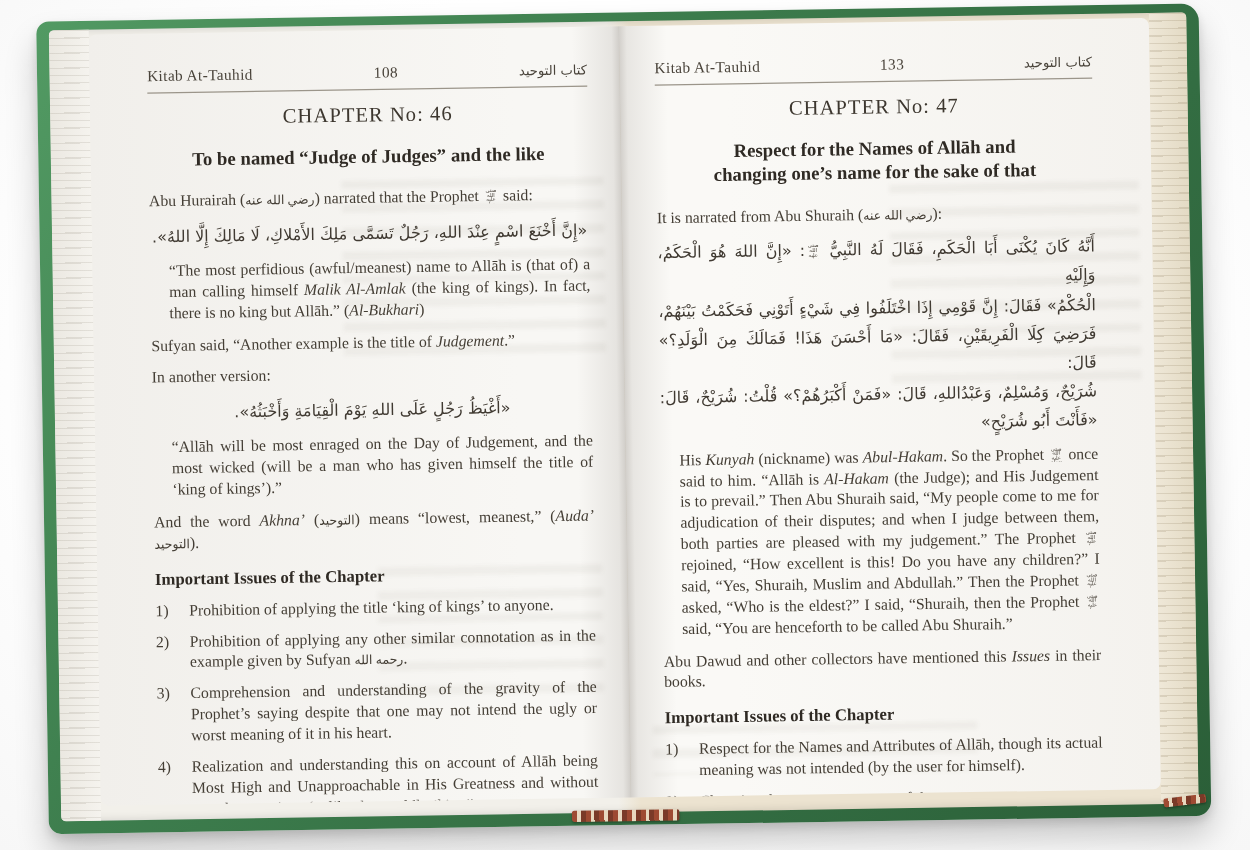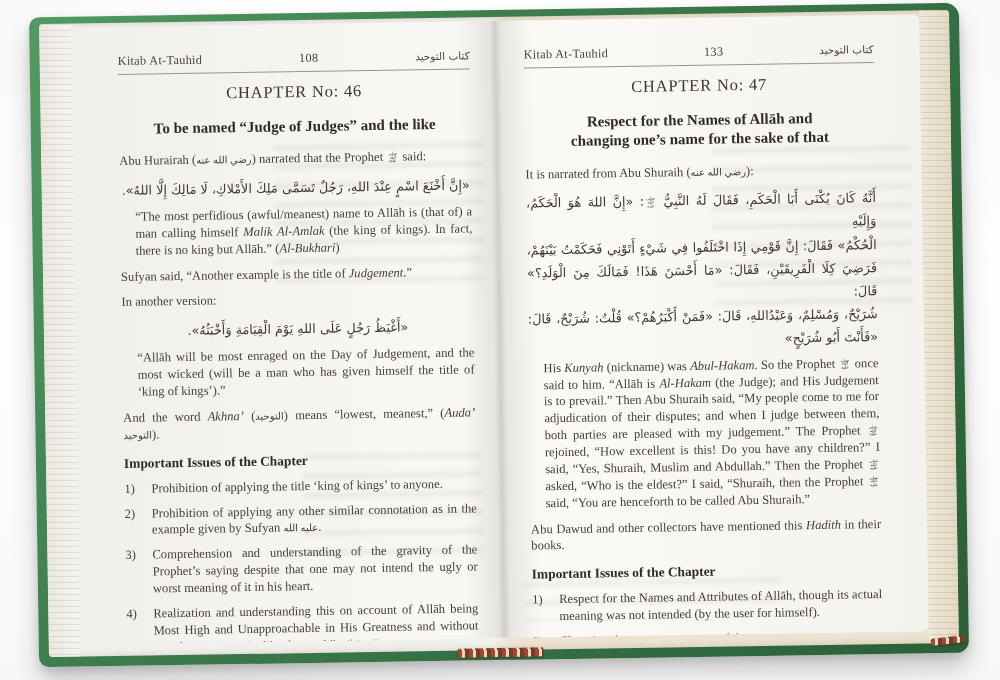--- a/index.html
+++ b/index.html
@@ -96,21 +96,21 @@
         <p class="para quote">“Allāh will be most enraged on the Day of Judgement, and the most wicked (will be a man who has given himself the title of ‘king of kings’).”</p>
         <p class="para">And the word <i>Akhna’</i> (<span class="ar-inline">التوحيد</span>) means “lowest, meanest,” (<i>Auda’</i> <span class="ar-inline">التوحيد</span>).</p>
 
         <h2 class="issues-h">Important Issues of the Chapter</h2>
         <div class="issue">
           <span class="inum">1)</span>
           <span class="itext">Prohibition of applying the title ‘king of kings’ to anyone.</span>
         </div>
         <div class="issue">
           <span class="inum">2)</span>
-          <span class="itext">Prohibition of applying any other similar connotation as in the example given by Sufyan <span class="ar-inline">عليه الله</span>.</span>
+          <span class="itext">Prohibition of applying any other similar connotation as in the example given by Sufyan <span class="ar-inline">رحمه الله</span>.</span>
         </div>
         <div class="issue">
           <span class="inum">3)</span>
           <span class="itext">Comprehension and understanding of the gravity of the Prophet’s saying despite that one may not intend the ugly or worst meaning of it in his heart.</span>
         </div>
         <div class="issue">
           <span class="inum">4)</span>
           <span class="itext">Realization and understanding this on account of Allāh being Most High and Unapproachable in His Greatness and without any shortcomings (unlike the worldly ‘king’).</span>
         </div>
       </section>
@@ -133,21 +133,21 @@
 
         <div class="arabic-block">
           <div class="arabic-line jline">أَنَّهُ كَانَ يُكْنَى أَبَا الْحَكَمِ، فَقَالَ لَهُ النَّبِيُّ <span class="saw">صلى الله عليه وسلم</span>: «إِنَّ اللهَ هُوَ الْحَكَمُ، وَإِلَيْهِ</div>
           <div class="arabic-line jline">الْحُكْمُ» فَقَالَ: إِنَّ قَوْمِي إِذَا اخْتَلَفُوا فِي شَيْءٍ أَتَوْنِي فَحَكَمْتُ بَيْنَهُمْ،</div>
           <div class="arabic-line jline">فَرَضِيَ كِلَا الْفَرِيقَيْنِ، فَقَالَ: «مَا أَحْسَنَ هَذَا! فَمَالَكَ مِنَ الْوَلَدِ؟» قَالَ:</div>
           <div class="arabic-line jline">شُرَيْحٌ، وَمُسْلِمٌ، وَعَبْدُاللهِ، قَالَ: «فَمَنْ أَكْبَرُهُمْ؟» قُلْتُ: شُرَيْحٌ، قَالَ:</div>
           <div class="arabic-line">«فَأَنْتَ أَبُو شُرَيْحٍ»</div>
         </div>
 
         <p class="para quote">His <i>Kunyah</i> (nickname) was <i>Abul-Hakam</i>. So the Prophet <span class="saw">صلى الله عليه وسلم</span> once said to him. “Allāh is <i>Al-Hakam</i> (the Judge); and His Judgement is to prevail.” Then Abu Shuraih said, “My people come to me for adjudication of their disputes; and when I judge between them, both parties are pleased with my judgement.” The Prophet <span class="saw">صلى الله عليه وسلم</span> rejoined, “How excellent is this! Do you have any children?” I said, “Yes, Shuraih, Muslim and Abdullah.” Then the Prophet <span class="saw">صلى الله عليه وسلم</span> asked, “Who is the eldest?” I said, “Shuraih, then the Prophet <span class="saw">صلى الله عليه وسلم</span> said, “You are henceforth to be called Abu Shuraih.”</p>
-        <p class="para">Abu Dawud and other collectors have mentioned this <i>Hadith</i> in their books.</p>
+        <p class="para">Abu Dawud and other collectors have mentioned this <i>Issues</i> in their books.</p>
 
         <h2 class="issues-h">Important Issues of the Chapter</h2>
         <div class="issue">
           <span class="inum">1)</span>
           <span class="itext">Respect for the Names and Attributes of Allāh, though its actual meaning was not intended (by the user for himself).</span>
         </div>
         <div class="issue">
           <span class="inum">2)</span>
           <span class="itext">Changing the name on account of that.</span>
         </div>

